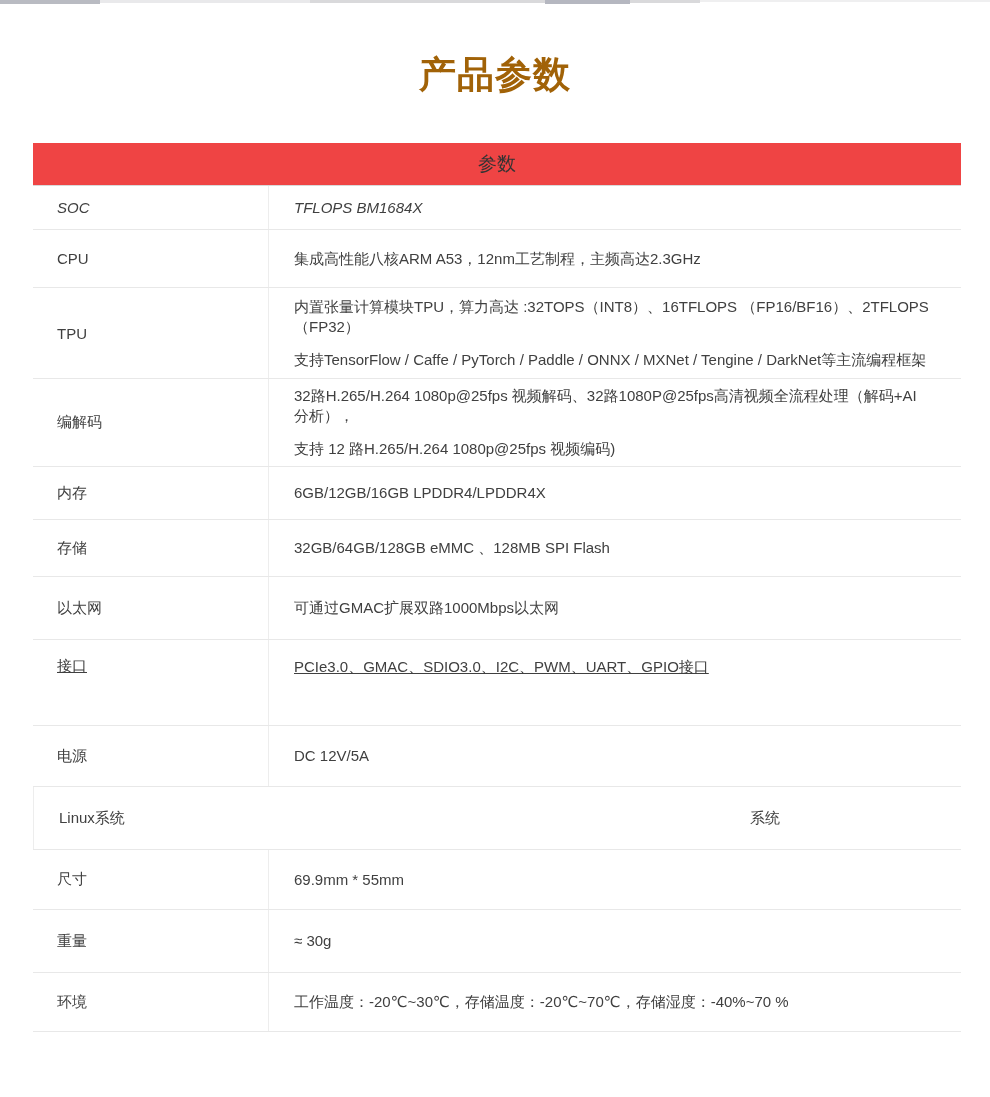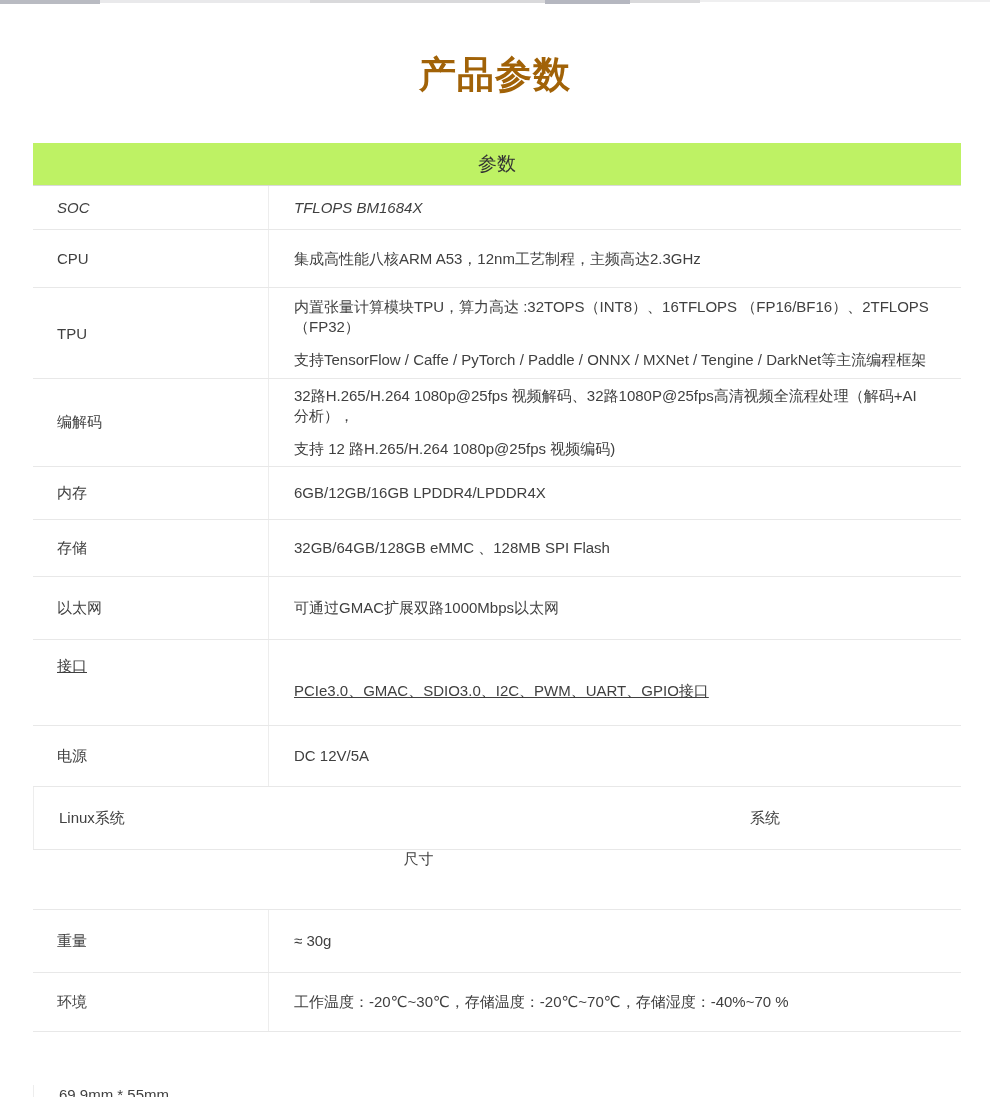--- a/index.html
+++ b/index.html
@@ -18,40 +18,40 @@
   .seg5{left:630px;width:70px;height:3px;background:#d9d9db;}
   .seg6{left:700px;width:290px;height:2px;background:#efeff0;}
 
   .page-title{
     padding-top:50px;height:45px;text-align:center;
     font-size:37px;font-weight:700;color:#a16207;letter-spacing:1px;
   }
 
   .spec-table{margin:48px 29px 0 33px;width:928px;box-sizing:border-box;}
   .table-header{
-    height:43px;box-sizing:border-box;background:#bef264;
+    height:43px;box-sizing:border-box;background:#ef4444;
     border-bottom:1px solid #d9d9d9;
     display:flex;align-items:center;justify-content:center;
     font-size:19px;color:#333333;
   }
   .row{
     display:flex;box-sizing:border-box;border-bottom:1px solid #e8e8e8;
     align-items:center;font-size:15px;color:#404040;
   }
   .row.align-top{align-items:flex-start;}
   .row.align-top .cell{padding-top:17px;text-decoration:underline;}
   .cell{box-sizing:border-box;}
   .cell-label{
     width:235px;flex:0 0 235px;padding-left:24px;
   }
   .cell-value{
     flex:1;border-left:1px solid #ededed;padding-left:25px;padding-right:30px;
     align-self:stretch;display:flex;flex-direction:column;justify-content:center;
   }
-  .row.align-top .cell-value{justify-content:center;}
+  .row.align-top .cell-value{justify-content:flex-start;}
   .val-line{line-height:20px;}
   .val-line + .val-line{margin-top:13px;}
   .val-line:empty{display:none;}
 </style>
 </head>
 <body>
 
 <div class="top-strip">
   <i class="seg1"></i>
   <i class="seg2"></i>
@@ -133,21 +133,21 @@
         </div>
   </div>
 
   <div class="row" style="height: 63px;">
     <div class="cell cell-value">
           <div class="val-line">Linux系统</div>
         </div>
     <div class="cell cell-label">系统</div>
   </div>
 
-  <div class="row" style="height: 60px; flex-direction: column;">
+  <div class="row" style="height: 60px;">
     <div class="cell cell-label">尺寸</div>
     <div class="cell cell-value">
           <div class="val-line">69.9mm * 55mm</div>
         </div>
   </div>
 
   <div class="row" style="height: 63px;">
     <div class="cell cell-label">重量</div>
     <div class="cell cell-value">
           <div class="val-line">≈ 30g</div>

